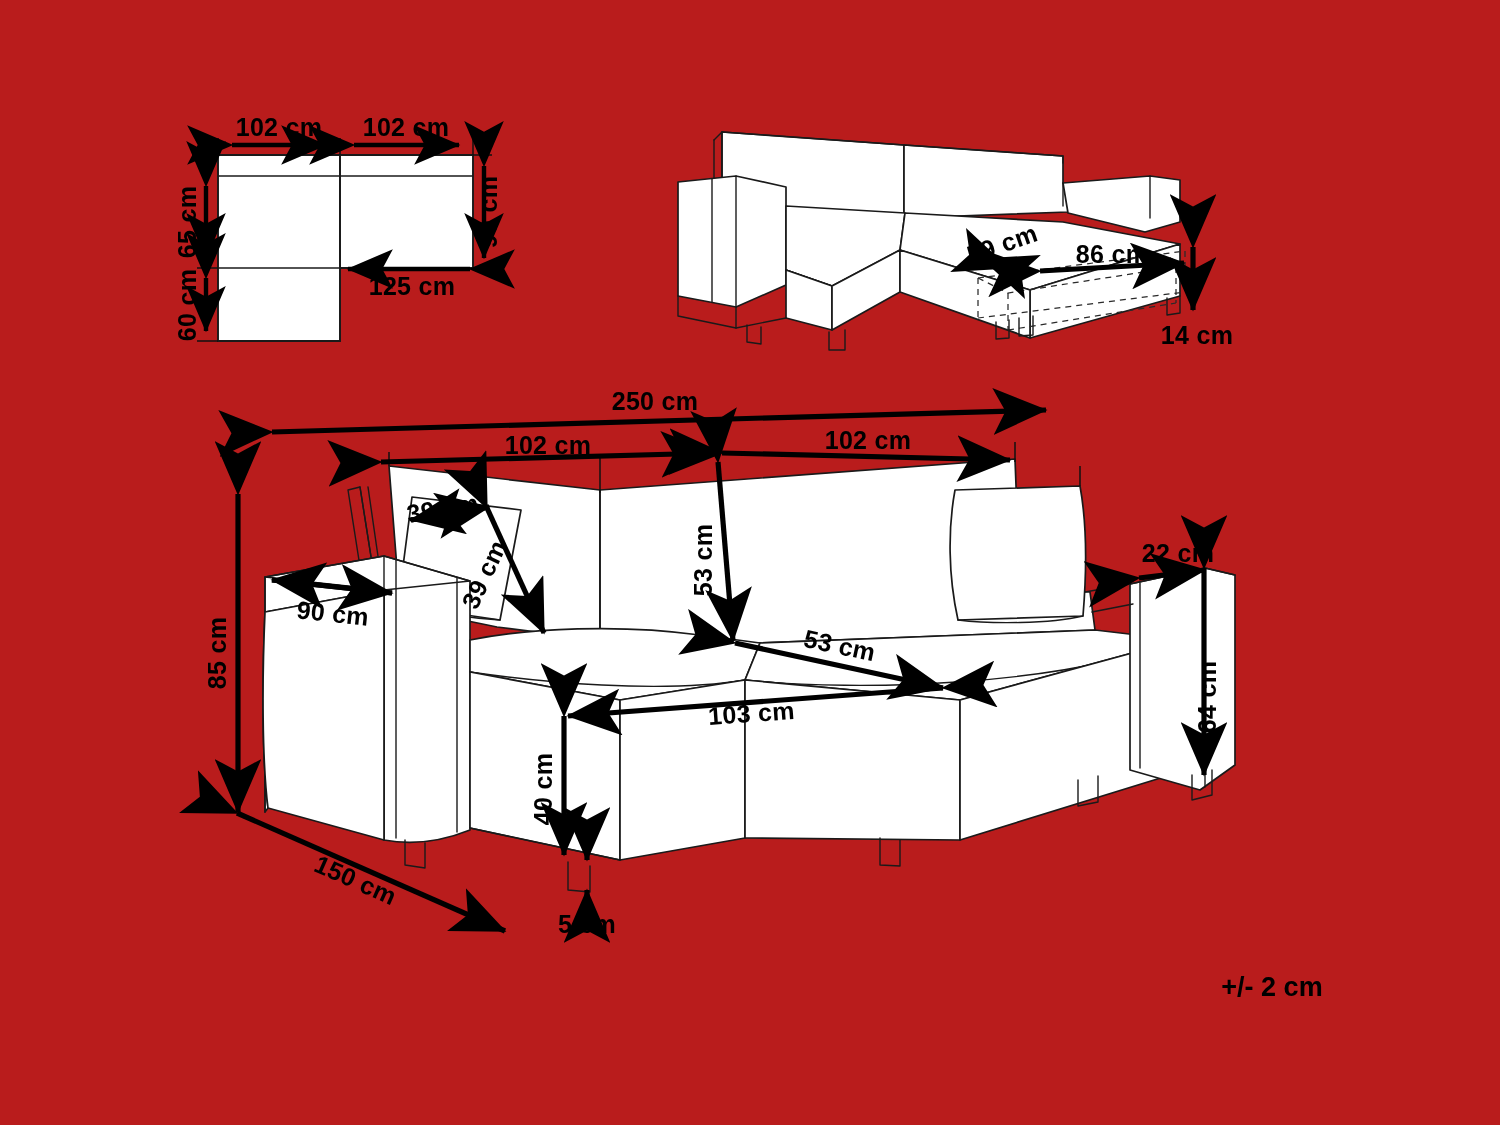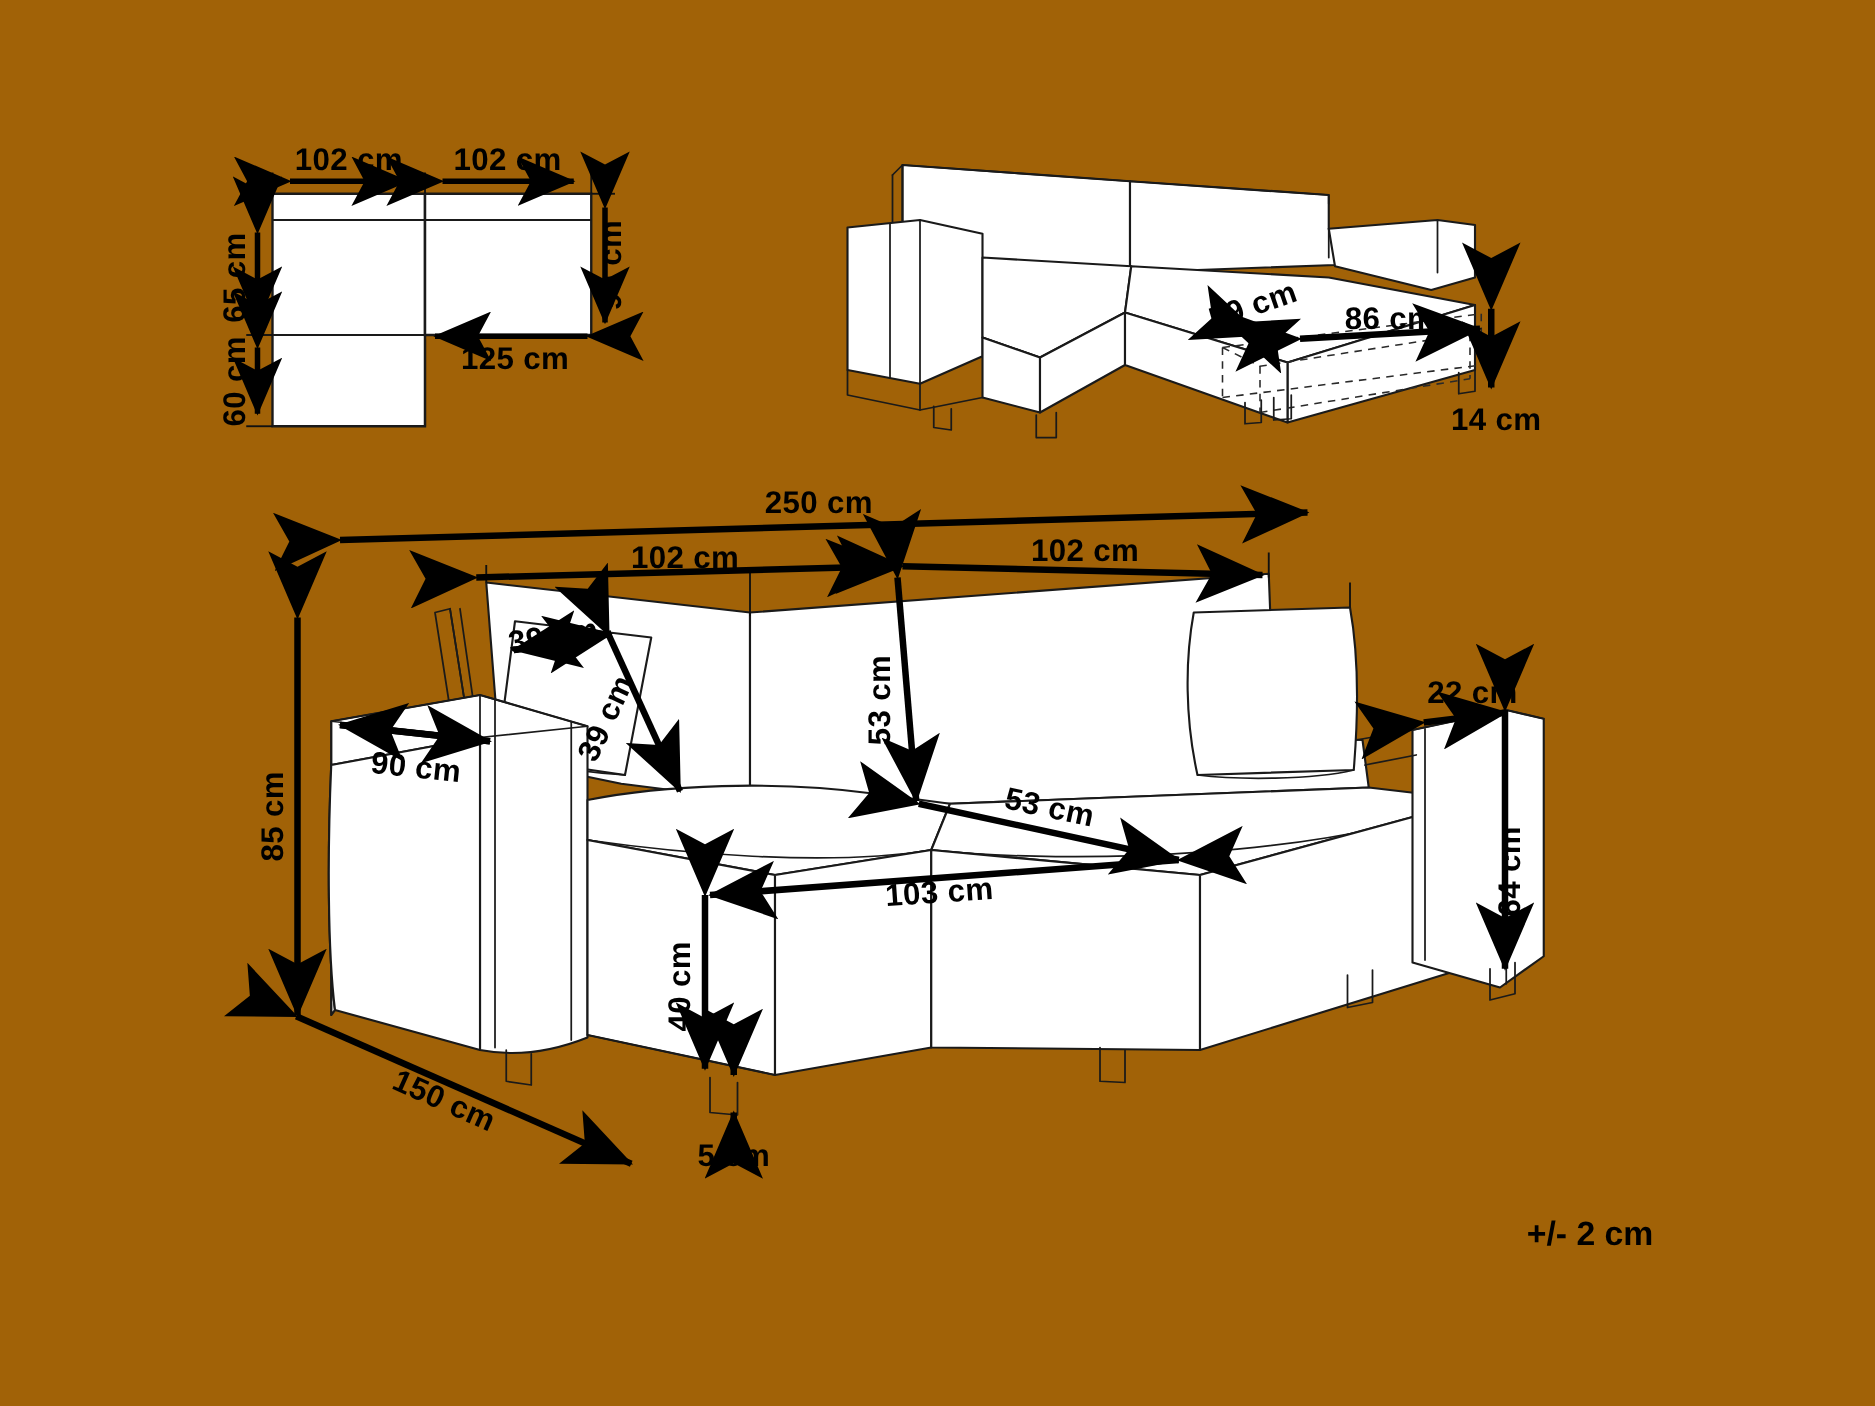--- a/index.html
+++ b/index.html
@@ -8,21 +8,21 @@
     padding: 0;
     background: #ffffff;
   }
   body {
     font-family: "Liberation Sans", sans-serif;
   }
   #sheet {
     position: relative;
     width: 1500px;
     height: 1125px;
-    background: #a16207;
+    background: #b91c1c;
     overflow: hidden;
   }
   #sheet svg {
     position: absolute;
     top: 0;
     left: 0;
     width: 1500px;
     height: 1125px;
   }
   .outline {

